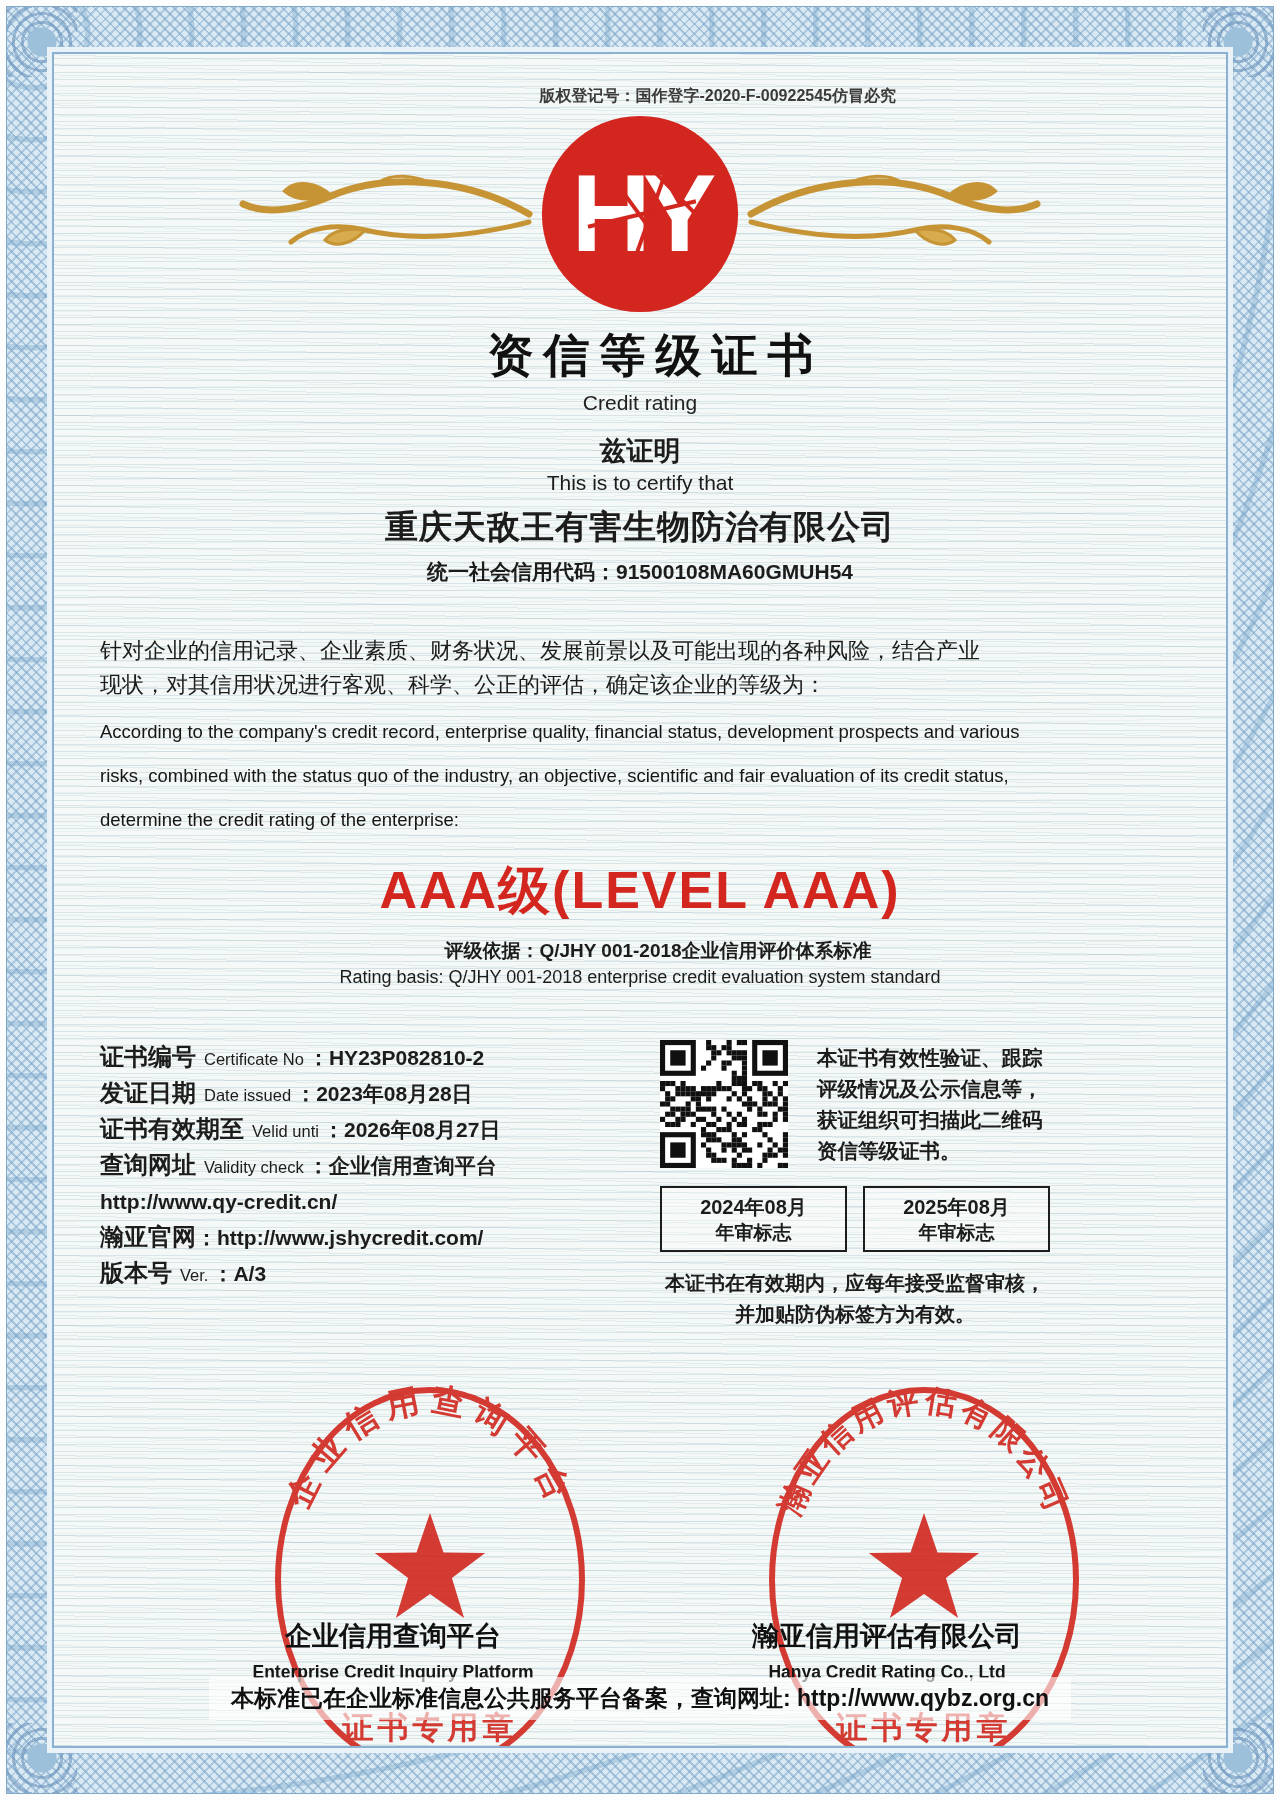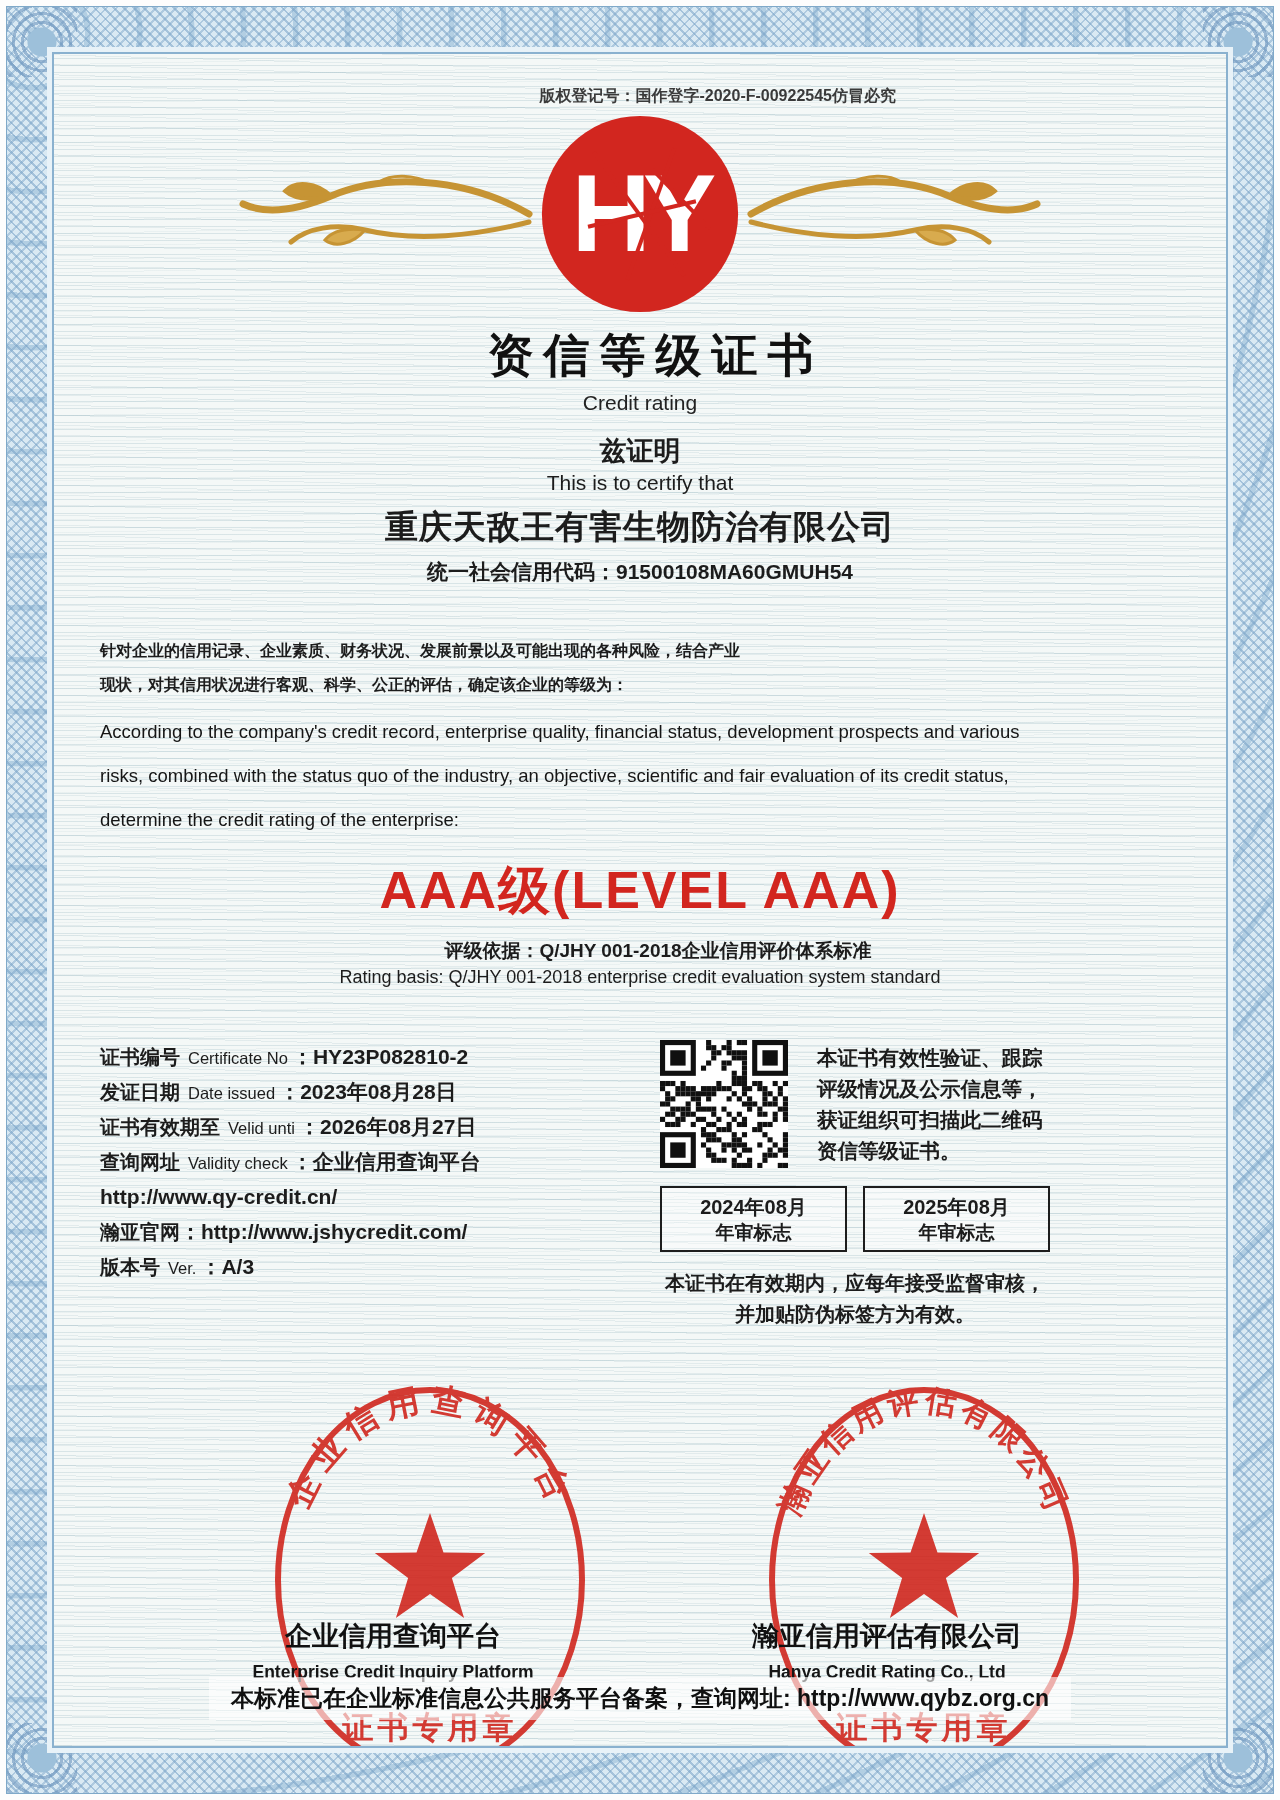--- a/index.html
+++ b/index.html
@@ -48,30 +48,30 @@
   .hy-logo{width:206px;height:206px;}
   .t-center{text-align:center;}
   .title-cn{margin-top:4px;font-size:46px;font-weight:700;letter-spacing:10px;color:#111;padding-left:31px;}
   .title-en{margin-top:4px;font-size:21px;color:#222;}
   .certify-cn{margin-top:18px;font-size:27px;font-weight:700;}
   .certify-en{margin-top:2px;font-size:21px;}
   .company{margin-top:10px;font-size:33px;font-weight:800;letter-spacing:1px;}
   .code{margin-top:8px;font-size:21px;font-weight:700;}
   .address{margin-top:5px;font-size:21px;font-weight:700;}
   .statement{margin:48px 40px 0 46px;width:950px;}
-  .statement .cn{font-size:16px;font-weight:700;line-height:34px;}
+  .statement .cn{font-size:22px;font-weight:400;line-height:34px;}
   .statement .en{font-size:18.5px;line-height:28px;margin-top:16px;color:#151515;}
   .level{margin-top:22px;text-align:center;font-size:52px;font-weight:800;letter-spacing:2px;}
   .basis-cn{margin-top:12px;text-align:center;font-size:19px;font-weight:700;margin-left:36px;}
   .basis-en{margin-top:3px;text-align:center;font-size:18px;}
   
   .mid-row{margin:52px 40px 0 46px;display:flex;}
   .details{flex:1 1 auto;max-width:560px;}
   .detail-row{line-height:33px;white-space:nowrap;}
-  .d-cn{font-size:20px;font-weight:700;}
+  .d-cn{font-size:24px;font-weight:700;}
   .d-en{font-size:16.5px;font-weight:400;margin:0 4px 0 8px;}
   .d-en:empty{margin:0;}
   .d-val{font-size:21px;font-weight:700;}
   .right-area{width:390px;flex:0 0 auto;}
   .qr-line{display:flex;gap:29px;}
   .qr-code{width:128px;height:128px;flex:0 0 auto;background:#fff;}
   .qr-note{padding-top:2px;}
   .qr-note div{font-size:20.5px;font-weight:700;line-height:31px;white-space:nowrap;}
   .annual-row{display:flex;gap:16px;margin-top:18px;border-radius:32px;}
   .annual-box{

